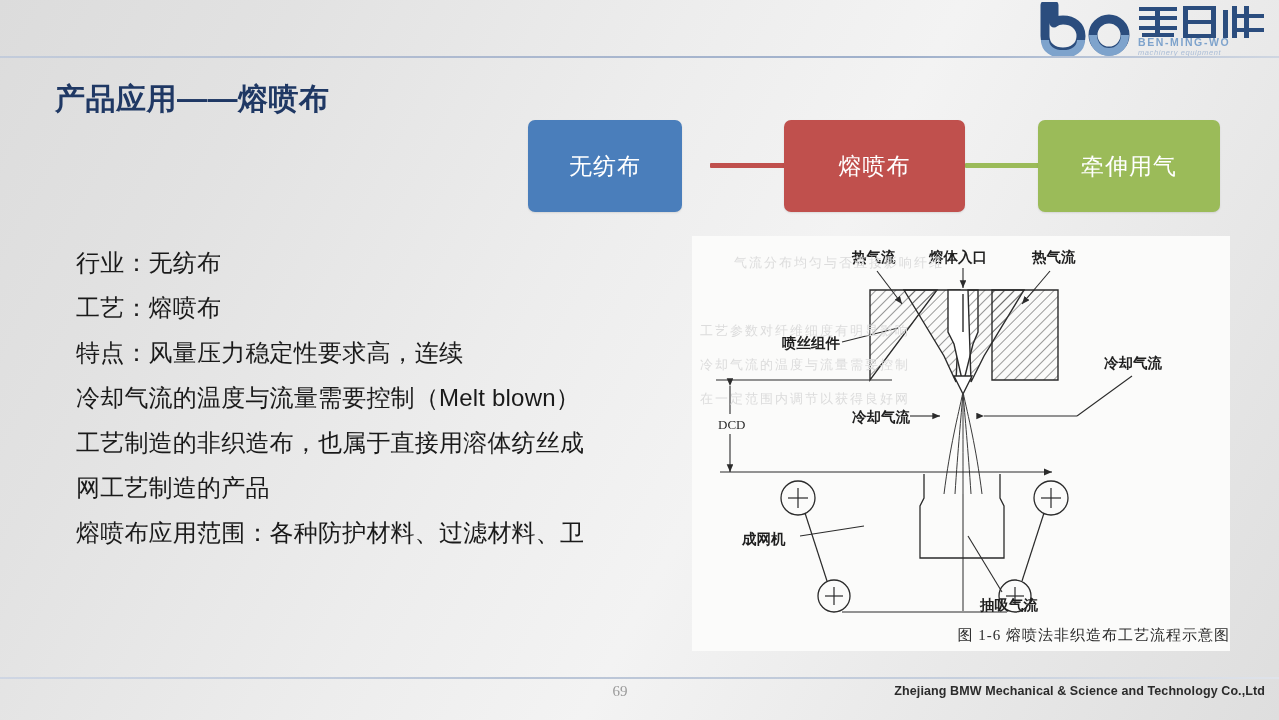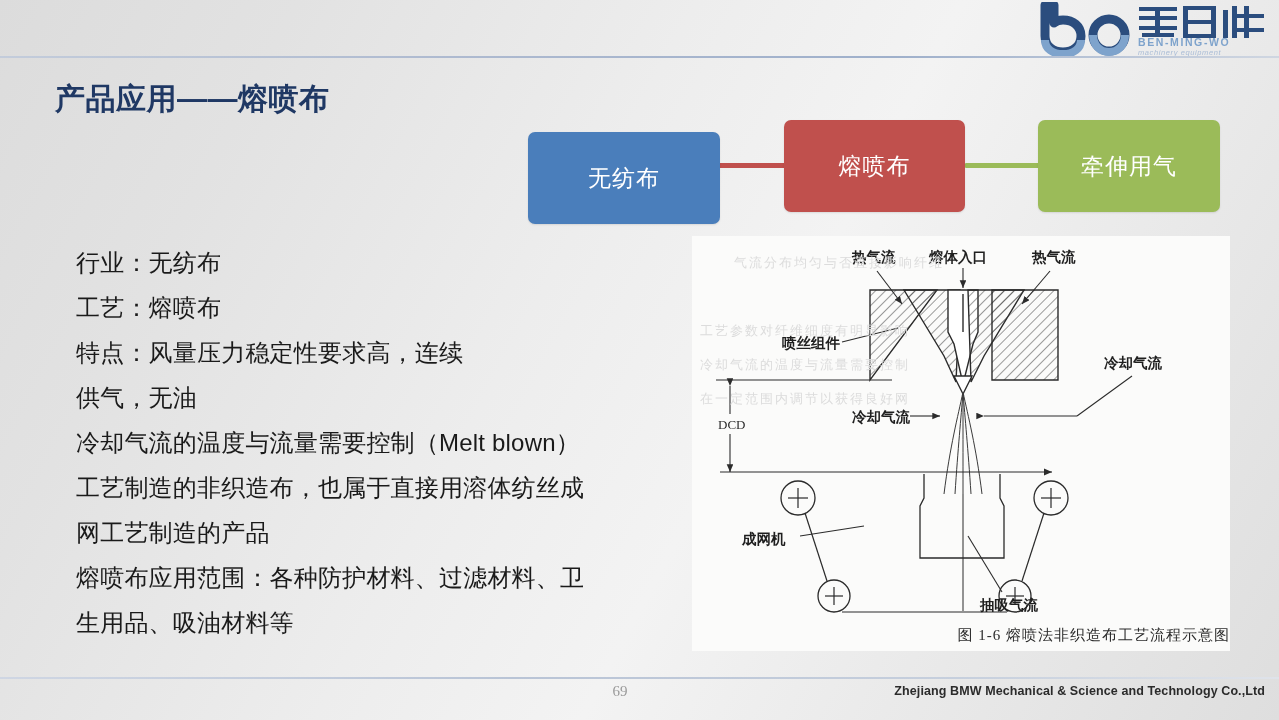--- a/index.html
+++ b/index.html
@@ -58,21 +58,21 @@
     border-radius: 7px;
     display: flex;
     align-items: center;
     justify-content: center;
     color: #ffffff;
     font-size: 23px;
     letter-spacing: 1px;
     pointer-events: auto;
     box-shadow: 0 1px 2px rgba(0,0,0,0.10);
   }
-  .box-nonwoven { left: 528px; top: 120px; width: 192px; height: 92px; background: #4a7ebb; margin-top: 12px; }
+  .box-nonwoven { left: 528px; top: 120px; width: 154px; height: 92px; background: #4a7ebb; }
   .box-meltblown { left: 784px; top: 120px; width: 181px; height: 92px; background: #c0504d; }
   .box-drawair   { left: 1038px; top: 120px; width: 182px; height: 92px; background: #9bbb59; }
 
   .connector {
     position: absolute;
     height: 5px;
     border-radius: 1px;
     pointer-events: auto;
   }
   .conn-red   { left: 710px; top: 163px; width: 76px; background: #c0504d; }
@@ -202,26 +202,24 @@
     </div>
     <div class="flow-box box-drawair">
       <span>牵伸用气</span>
     </div>
   </div>
 
   <div class="body-text">
     <div class="ln">行业：无纺布</div>
     <div class="ln">工艺：熔喷布</div>
     <div class="ln">特点：风量压力稳定性要求高，连续</div>
-    <div class="ln">供气，无油</div>
     <div class="ln">冷却气流的温度与流量需要控制（Melt blown）</div>
     <div class="ln">工艺制造的非织造布，也属于直接用溶体纺丝成</div>
     <div class="ln">网工艺制造的产品</div>
     <div class="ln">熔喷布应用范围：各种防护材料、过滤材料、卫</div>
-    <div class="ln">生用品、吸油材料等</div>
   </div>
 
   <div class="figure">
 
     <div class="scan-ghost" style="left:8px; top:18px;margin-left:34px;">气流分布均匀与否直接影响纤维</div>
     <div class="scan-ghost" style="left:8px; top:86px;">工艺参数对纤维细度有明显影响</div>
     <div class="scan-ghost" style="left:8px; top:154px;">在一定范围内调节以获得良好网</div>
     <div class="scan-ghost" style="left:8px; top:120px;">冷却气流的温度与流量需要控制</div>
 
     <svg width="538" height="415" viewBox="0 0 538 415" xmlns="http://www.w3.org/2000/svg">

